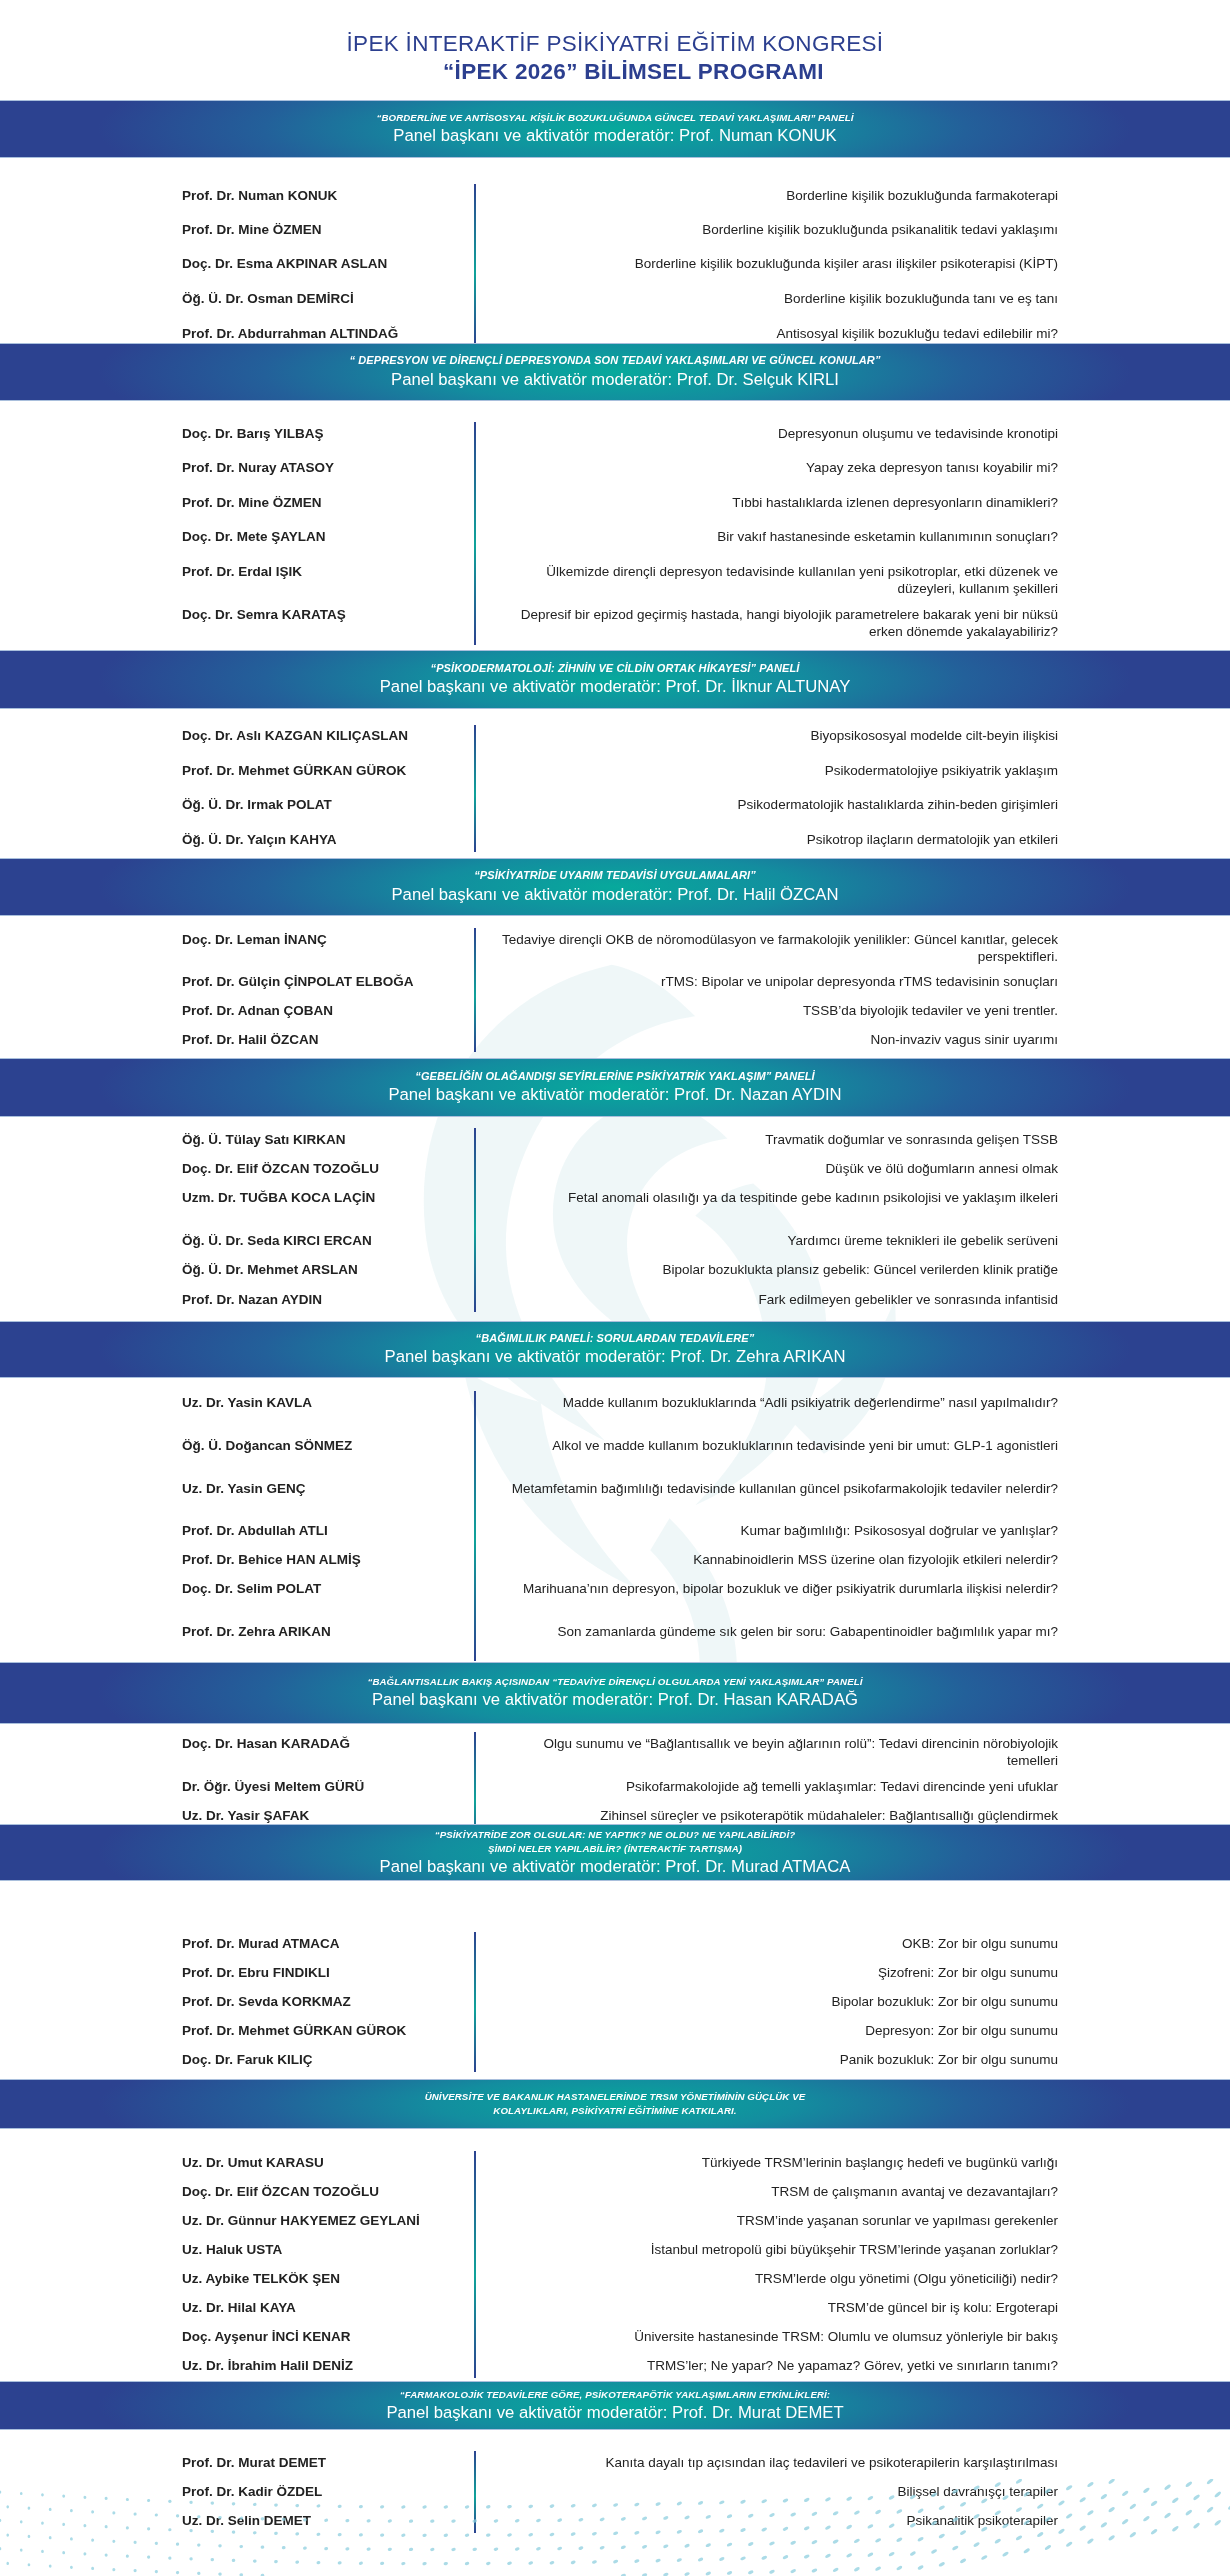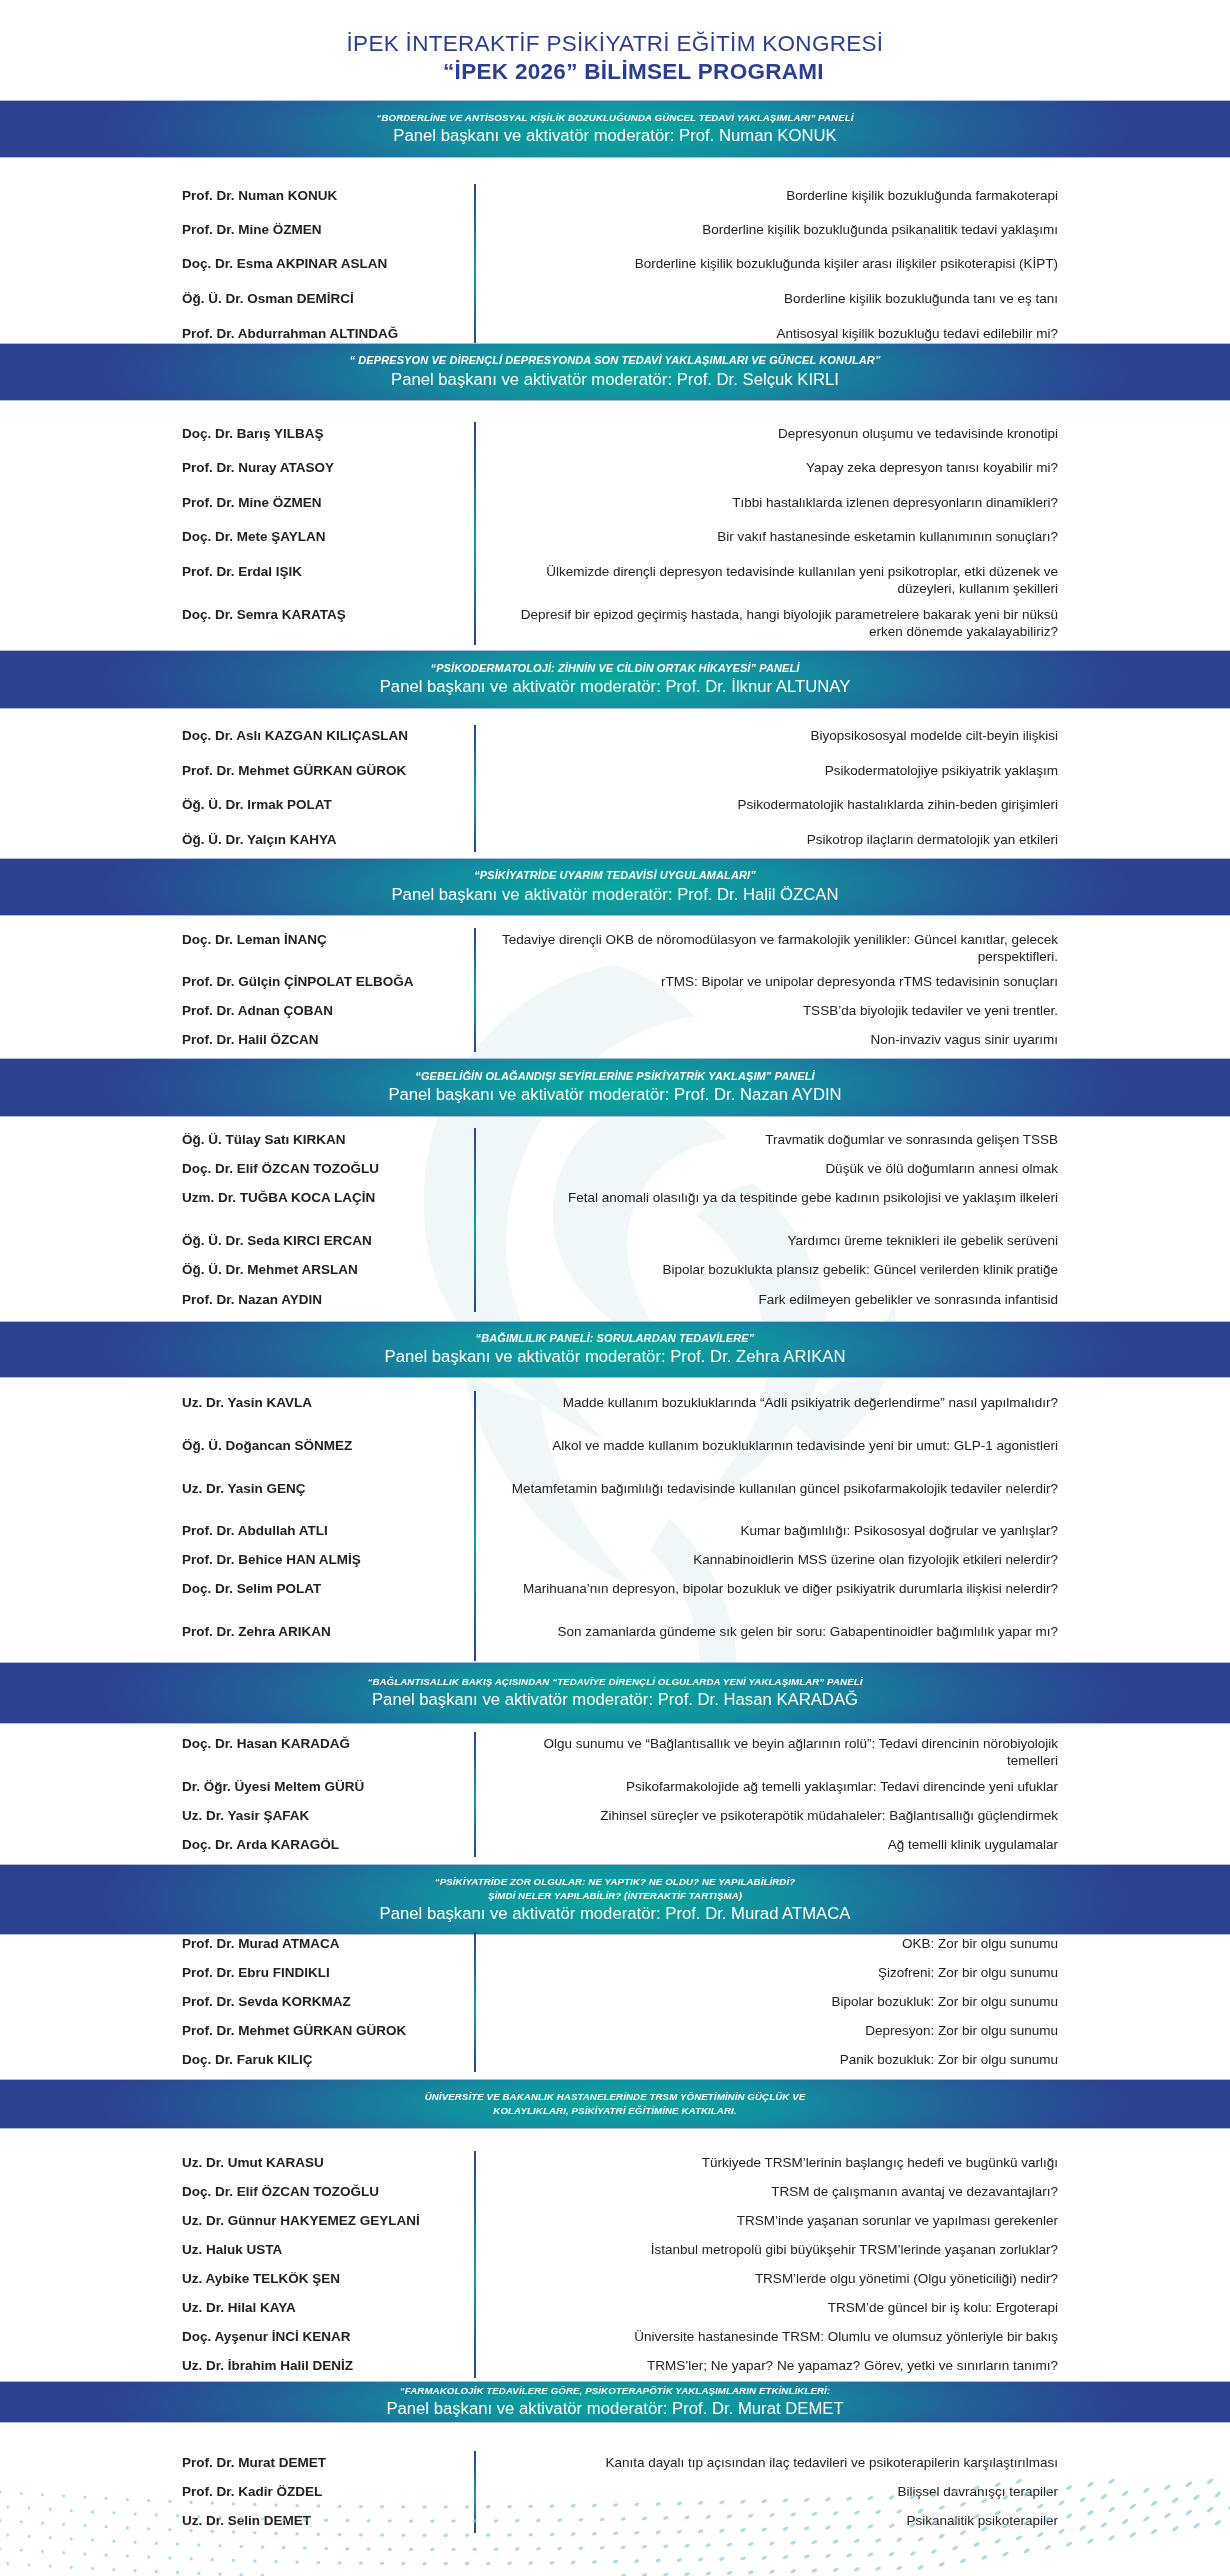--- a/index.html
+++ b/index.html
@@ -241,21 +241,21 @@
       <div class="topic">Psikofarmakolojide ağ temelli yaklaşımlar: Tedavi direncinde yeni ufuklar</div>
     </div>
     <div class="row" style="top: 1807px;">
       <div class="speaker">Uz. Dr. Yasir ŞAFAK</div>
       <div class="topic">Zihinsel süreçler ve psikoterapötik müdahaleler: Bağlantısallığı güçlendirmek</div>
     </div>
     <div class="row" style="top: 1836px;">
       <div class="speaker">Doç. Dr. Arda KARAGÖL</div>
       <div class="topic">Ağ temelli klinik uygulamalar</div>
     </div>
-    <div class="panel-header" style="top: 1864px; height: 71px; align-items: center;">
+    <div class="panel-header" style="top: 1824px; height: 57px; align-items: center;">
       <div class="panel-title small">“PSİKİYATRİDE ZOR OLGULAR: NE YAPTIK? NE OLDU? NE YAPILABİLİRDİ?</div>
       <div class="panel-title small">ŞİMDİ NELER YAPILABİLİR? (İNTERAKTİF TARTIŞMA)</div>
       <div class="panel-moderator">Panel başkanı ve aktivatör moderatör: Prof. Dr. Murad ATMACA</div>
     </div>
     <div class="divider" style="top: 1932px; height: 140px;"></div>
     <div class="row" style="top: 1935px;">
       <div class="speaker">Prof. Dr. Murad ATMACA</div>
       <div class="topic">OKB: Zor bir olgu sunumu</div>
     </div>
     <div class="row" style="top: 1964px;">
@@ -304,21 +304,21 @@
       <div class="topic">TRSM’de güncel bir iş kolu: Ergoterapi</div>
     </div>
     <div class="row" style="top: 2328px;">
       <div class="speaker">Doç. Ayşenur İNCİ KENAR</div>
       <div class="topic">Üniversite hastanesinde TRSM: Olumlu ve olumsuz yönleriyle bir bakış</div>
     </div>
     <div class="row" style="top: 2357px;">
       <div class="speaker">Uz. Dr. İbrahim Halil DENİZ</div>
       <div class="topic">TRMS’ler; Ne yapar? Ne yapamaz? Görev, yetki ve sınırların tanımı?</div>
     </div>
-    <div class="panel-header" style="top: 2381px; height: 42px;">
+    <div class="panel-header" style="top: 2381px; height: 49px;">
       <div class="panel-title small">“FARMAKOLOJİK TEDAVİLERE GÖRE, PSİKOTERAPÖTİK YAKLAŞIMLARIN ETKİNLİKLERİ:</div>
       <div class="panel-moderator">Panel başkanı ve aktivatör moderatör: Prof. Dr. Murat DEMET</div>
     </div>
     <div class="divider" style="top: 2451px; height: 82px;"></div>
     <div class="row" style="top: 2454px;">
       <div class="speaker">Prof. Dr. Murat DEMET</div>
       <div class="topic">Kanıta dayalı tıp açısından ilaç tedavileri ve psikoterapilerin karşılaştırılması</div>
     </div>
     <div class="row" style="top: 2483px;">
       <div class="speaker">Prof. Dr. Kadir ÖZDEL</div>

